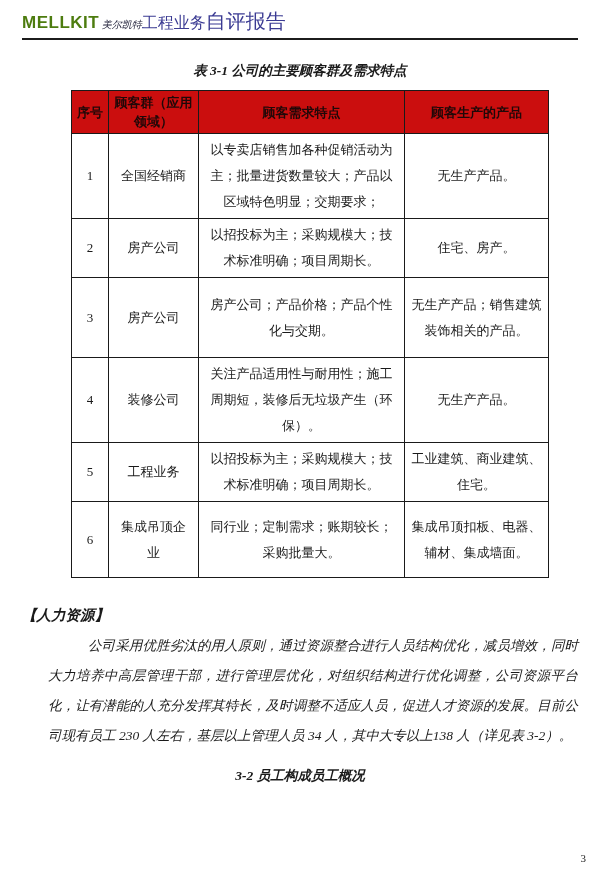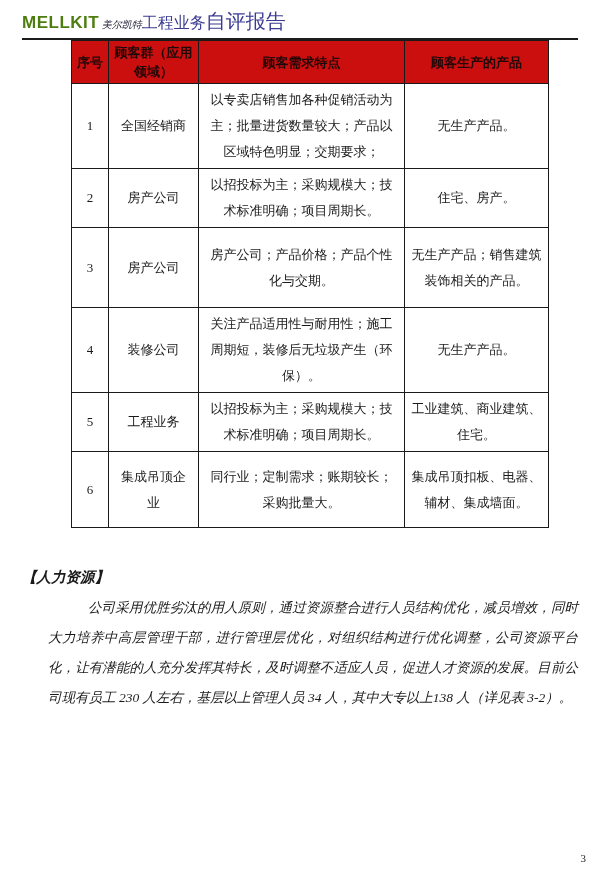--- a/index.html
+++ b/index.html
@@ -69,21 +69,21 @@
   .col-needs { width: 206px; }
   .col-prod  { width: 144px; }
   tr.r1 { height: 77px; }
   tr.r2 { height: 53px; }
   tr.r3 { height: 80px; }
   tr.r4 { height: 80px; }
   tr.r5 { height: 52px; }
   tr.r6 { height: 76px; }
   
   .section-heading {
-    margin-top: 40px;
+    margin-top: 28px;
     font-size: 14.5px;
     font-weight: bold;
     font-style: italic;
   }
   .body-para {
     margin-top: 6px;
     font-size: 13.5px;
     font-style: italic;
     line-height: 30px;
     text-align: justify;
@@ -107,20 +107,21 @@
 </style>
 </head>
 <body>
 
 <div class="page">
 
   <div class="header">
     <span class="brand">MELLKIT</span><span class="head-company"> 美尔凯特</span><span class="head-cert">工程业务</span><span class="head-doctype">自评报告</span>
   </div>
 
+  <div class="table-title">表 3-1 公司的主要顾客群及需求特点</div>
 
   <table class="customer">
     <colgroup>
       <col class="col-no">
         <col class="col-group">
         <col class="col-needs">
         <col class="col-prod">
     </colgroup>
     <thead>
       <tr>
@@ -167,16 +168,17 @@
         <td>同行业；定制需求；账期较长；采购批量大。</td>
         <td>集成吊顶扣板、电器、辅材、集成墙面。</td>
       </tr>
     </tbody>
   </table>
 
   <div class="section-heading">【人力资源】</div>
 
   <p class="body-para">公司采用优胜劣汰的用人原则，通过资源整合进行人员结构优化，减员增效，同时大力培养中高层管理干部，进行管理层优化，对组织结构进行优化调整，公司资源平台化，让有潜能的人充分发挥其特长，及时调整不适应人员，促进人才资源的发展。目前公司现有员工 230 人左右，基层以上管理人员 34 人，其中大专以上138 人（详见表 3-2）。</p>
 
+  <div class="subtitle">3-2 员工构成员工概况</div>
 
   <div class="page-number">3</div>
 
 </div>
 
 </body></html>

